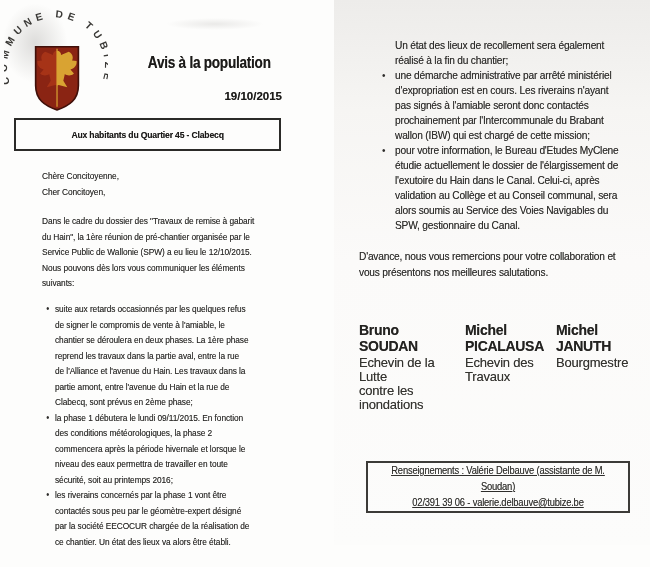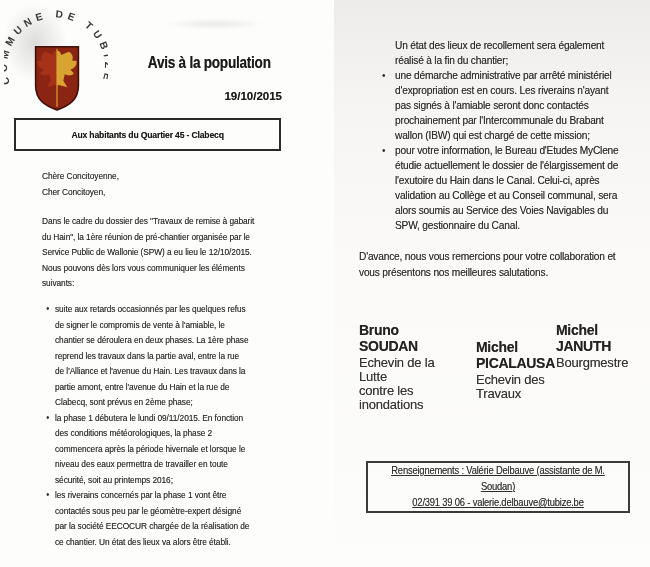--- a/index.html
+++ b/index.html
@@ -67,21 +67,21 @@
   .closing      { position:absolute; left:359px; top:249px; width:280px; line-height:15.5px; }
 
   .bullet { position:relative; }
   .dot { position:absolute; top:0; font-size:10px; color:#2e2d2b; }
   .bullets-l .dot { left:-10px; }
   .bullets-r .dot { left:-13px; }
 
   
   .sig { position:absolute; top:322px; }
   .sig-1 { left:359px; width:100px; }
-  .sig-2 { left:476px; width:108px;margin-top:17px; }
+  .sig-2 { left:465px; width:108px; }
   .sig-3 { left:556px; width:92px; }
   .sig-name { font-size:14px; font-weight:bold; letter-spacing:-.3px; color:#232220;
               text-shadow:0 0 .6px rgba(35,34,32,.55); }
   .sig-role { margin-top:2px; font-size:13px; letter-spacing:-.2px; line-height:14px; color:#34332f; }
 
   
   .contact-box {
     position:absolute; left:366px; top:461px; width:264px; height:52px;
     border:2px solid #3c3b38; background:transparent;
     display:flex; align-items:center; justify-content:center;text-decoration:underline;

